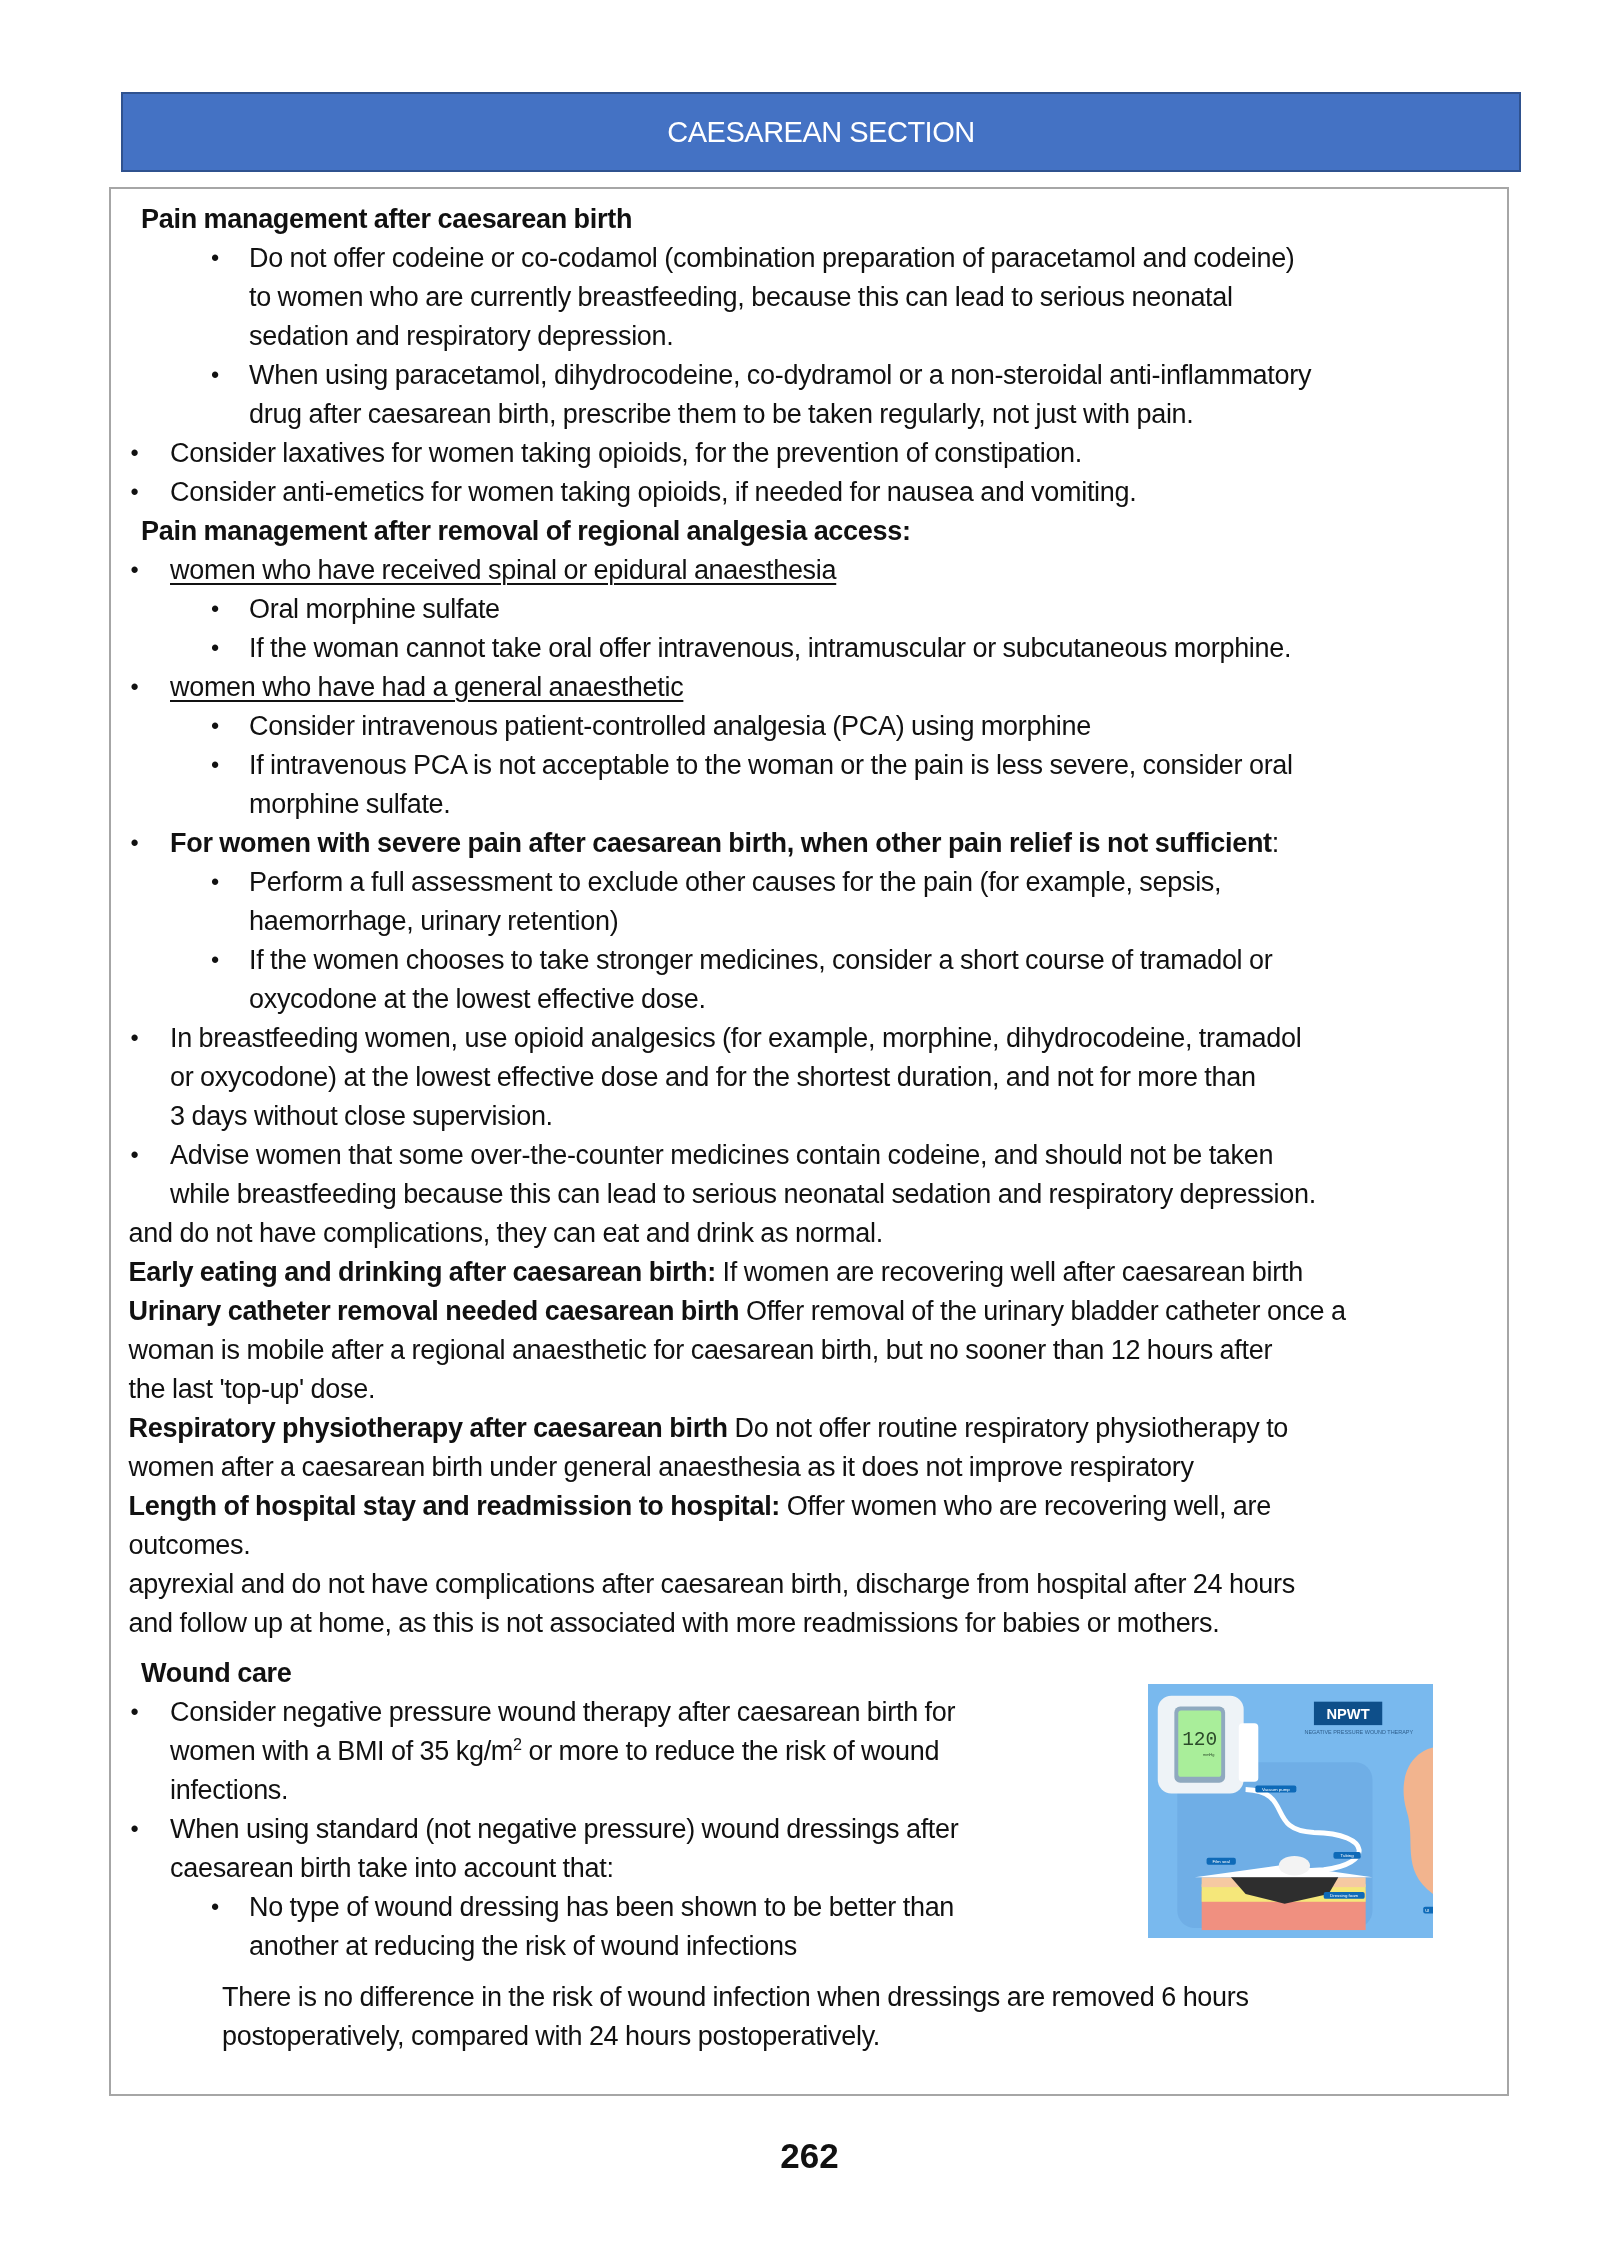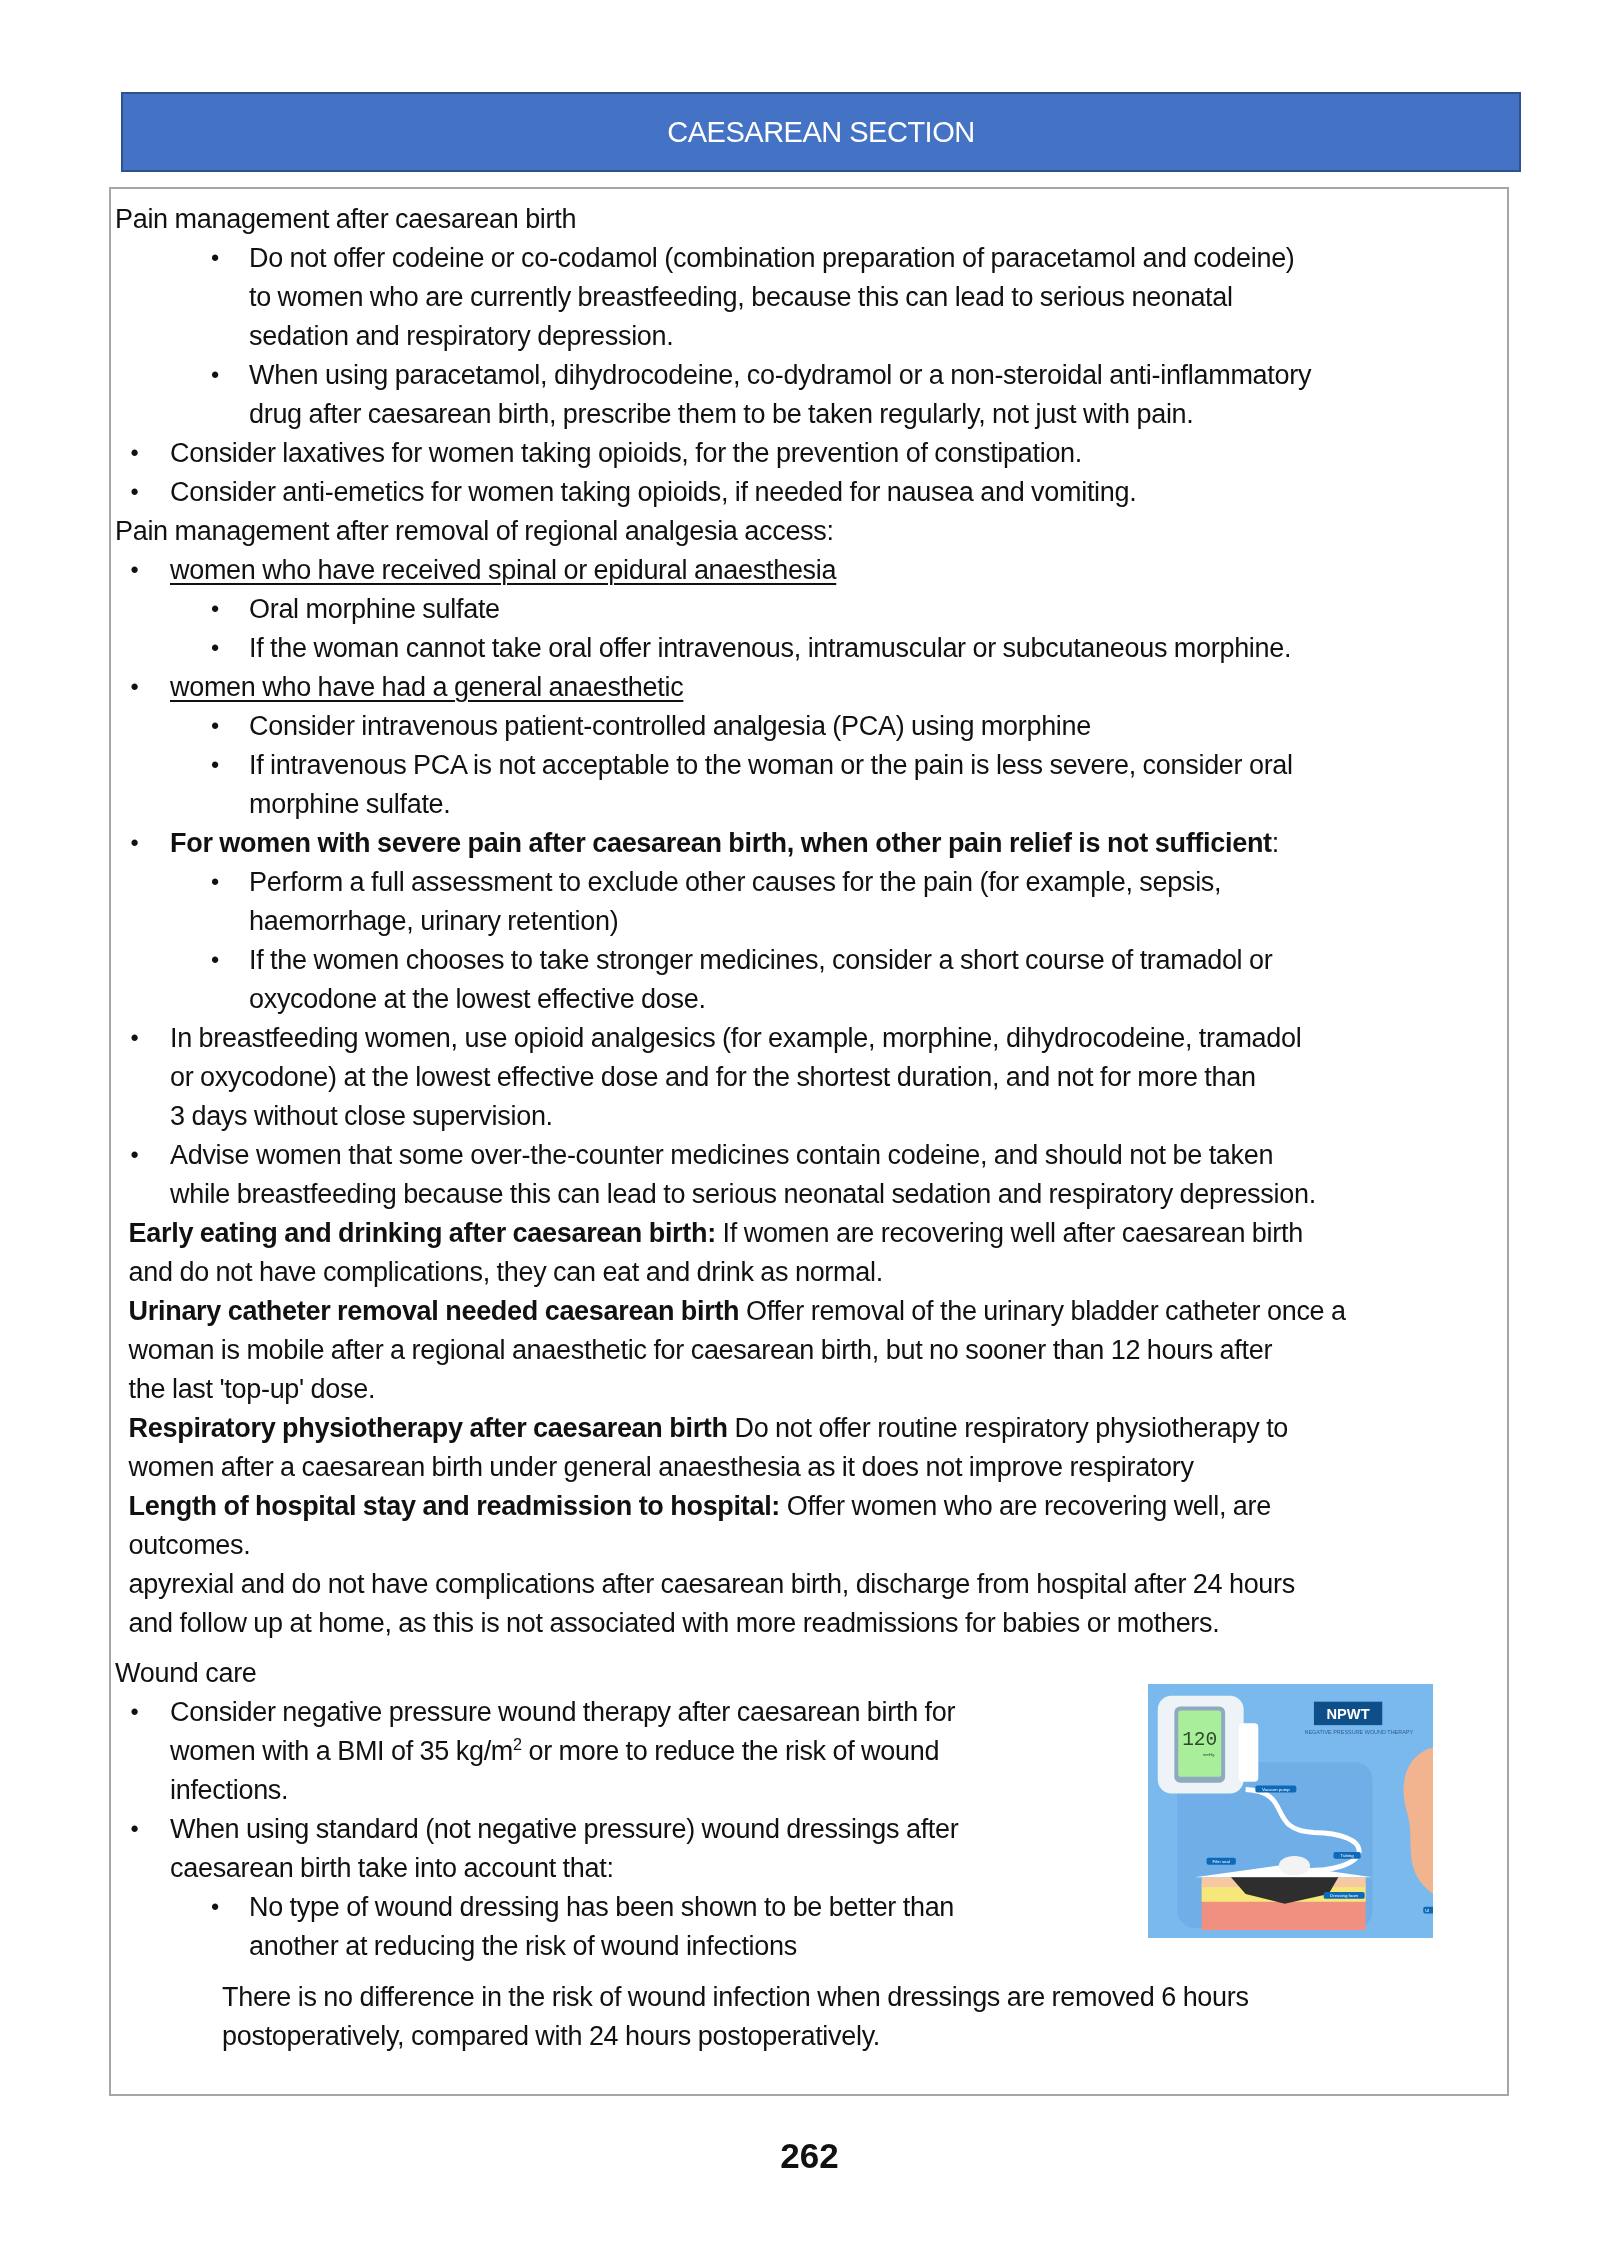--- a/index.html
+++ b/index.html
@@ -8,21 +8,21 @@
   .header-bar { position: absolute; left: 109px; top: 92px; width: 1400px; height: 80px;
     background: #4472C4; border: 2.9px solid #2F528F; box-sizing: border-box;
     display: flex; align-items: center; justify-content: center; margin-left: 12px; }
   .header-bar span { color: #ffffff; font-size: 29px; letter-spacing: -0.5px;
     font-family: "Liberation Sans", sans-serif; }
   .content-box { position: absolute; left: 109px; top: 187px; width: 1400px; height: 1909px;
     border: 2.9px solid #A6A6A6; box-sizing: border-box; background: #fff; }
   .txt { position: absolute; left: 0; right: 0; top: 10.7px; font-size: 27px; line-height: 39px;
     letter-spacing: -0.3px; word-spacing: -0.5px; }
   .row { position: relative; white-space: nowrap; height: 39px; }
-  .h { padding-left: 4px; font-weight: normal; }
+  .h { padding-left: 30px; font-weight: bold; }
   .p { padding-left: 17.6px; }
   .l1 { padding-left: 59px; }
   .l2 { padding-left: 138px; }
   .l1 .bullet, .l2 .bullet { position: absolute; top: 0; font-size: 23.4px; }
   .l1 .bullet { left: 19.5px; }
   .l2 .bullet { left: 100px; }
   .u { text-decoration: underline; text-underline-offset: 3.9px; text-decoration-thickness: 2px; }
   b { font-weight: bold; }
   .gap { height: 11.7px; }
   .note { padding-left: 111px; }
@@ -63,22 +63,22 @@
     <div class="row l2"><span class="bullet">•</span><span>Perform a full assessment to exclude other causes for the pain (for example, sepsis,</span></div>
     <div class="row l2"><span>haemorrhage, urinary retention)</span></div>
     <div class="row l2"><span class="bullet">•</span><span>If the women chooses to take stronger medicines, consider a short course of tramadol or</span></div>
     <div class="row l2"><span>oxycodone at the lowest effective dose.</span></div>
     <div class="row l1"><span class="bullet">•</span><span>In breastfeeding women, use opioid analgesics (for example, morphine, dihydrocodeine, tramadol</span></div>
     <div class="row l1"><span>or oxycodone) at the lowest effective dose and for the shortest duration, and not for more than</span></div>
     <div class="row l1"><span>3 days without close supervision.</span></div>
     <div class="row l1"><span class="bullet">•</span><span>Advise women that some over-the-counter medicines contain codeine, and should not be taken</span></div>
     <div class="row l1"><span>while breastfeeding because this can lead to serious neonatal sedation and respiratory depression.</span></div>
 
+    <div class="row p">and do not have complications, they can eat and drink as normal.</div>
     <div class="row p"><b>Early eating and drinking after caesarean birth:</b><span> If women are recovering well after caesarean birth</span></div>
-    <div class="row p">and do not have complications, they can eat and drink as normal.</div>
 
     <div class="row p"><b>Urinary catheter removal needed caesarean birth</b><span> Offer removal of the urinary bladder catheter once a</span></div>
     <div class="row p">woman is mobile after a regional anaesthetic for caesarean birth, but no sooner than 12 hours after</div>
     <div class="row p">the last 'top-up' dose.</div>
 
     <div class="row p"><b>Respiratory physiotherapy after caesarean birth</b><span> Do not offer routine respiratory physiotherapy to</span></div>
     <div class="row p">women after a caesarean birth under general anaesthesia as it does not improve respiratory</div>
     <div class="row p"><b>Length of hospital stay and readmission to hospital:</b><span> Offer women who are recovering well, are</span></div>
 
     <div class="row p">outcomes.</div>

